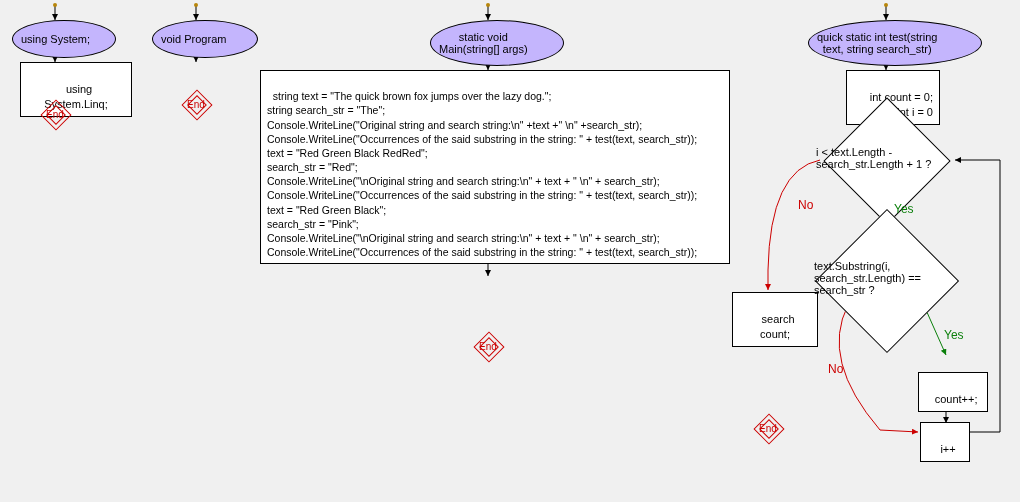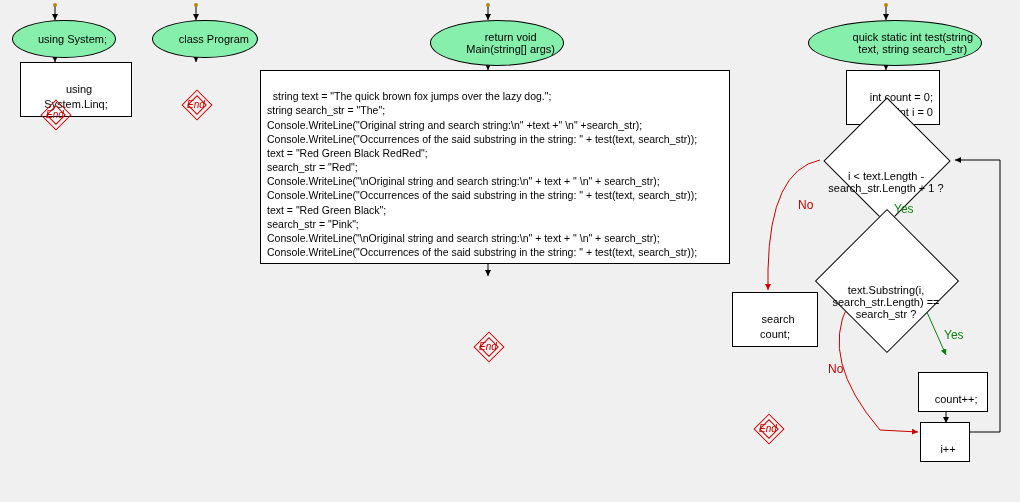--- a/index.html
+++ b/index.html
@@ -12,25 +12,25 @@
     height: 502px;
     position: relative;
     overflow: hidden;
   }
   .node {
     position: absolute;
     text-align: center;
   }
   .ellipse {
     border: 1px solid #000;
-    background: #86efac;
+    background: #c4b5fd;
     border-radius: 50%;
     display: flex;
     align-items: center;
-    justify-content: flex-end;
+    justify-content: flex-start;
     padding: 4px 8px;
     text-align: center;
   }
   .rect {
     border: 1px solid #000;
     background: #fff;
     padding: 4px 6px;
     text-align: left;
     line-height: 1.35;
     white-space: pre-wrap;
@@ -45,23 +45,22 @@
   }
   .diamond .shape {
     position: absolute;
     border: 1px solid #000;
     background: #fff;
     transform: rotate(45deg);
   }
   .diamond .label {
     position: absolute;
     transform: none;
-    text-align: center;
+    text-align: left;
     width: max-content;
-    margin-top: 24px;
   }
   .end-diamond {
     position: relative;
     width: 28px;
     height: 28px;
   }
   .end-diamond .outer {
     position: absolute;
     width: 20px;
     height: 20px;
@@ -79,21 +78,20 @@
     left: 8px;
     top: 8px;
   }
   .end-diamond .label {
     position: absolute;
     color: #c00;
     font-size: 10px;
     left: 50%;
     top: 50%;
     transform: translate(-50%, -50%);
-    font-style: italic;
   }
   svg.arrows {
     position: absolute;
     left: 0;
     top: 0;
     width: 1020px;
     height: 502px;
     pointer-events: none;
   }
   .edge-label {
@@ -158,30 +156,30 @@
 <div class="node rect center" style="left:6px; top:62px; width:98px;margin-left:14px;">
   <span>using System.Linq;</span>
 </div>
 <div class="node end-diamond" style="left:41px; top:100px;">
   <div class="outer"></div>
     <div class="inner"></div>
   <span class="label">End</span>
 </div>
 
 <div class="node ellipse" style="left:152px; top:20px; width:88px; height:28px;">
-  <span>class Program</span>
+  <span>void Program</span>
 </div>
 <div class="node end-diamond" style="left:182px; top:62px;">
   <div class="outer"></div>
     <div class="inner"></div>
   <span class="label">End</span>
 </div>
 
 <div class="node ellipse" style="left:430px; top:20px; width:116px; height:36px; white-space:pre-line;">
-  <span>return void
+  <span>static void
 Main(string[] args)</span>
 </div>
 <div class="node rect" style="left:260px; top:70px; width:456px; font-size:10.5px;">
   <span>string text = "The quick brown fox jumps over the lazy dog.";
 string search_str = "The";
 Console.WriteLine("Original string and search string:\n" +text +" \n" +search_str);
 Console.WriteLine("Occurrences of the said substring in the string: " + test(text, search_str));
 text = "Red Green Black RedRed";
 search_str = "Red";
 Console.WriteLine("\nOriginal string and search string:\n" + text + " \n" + search_str);

